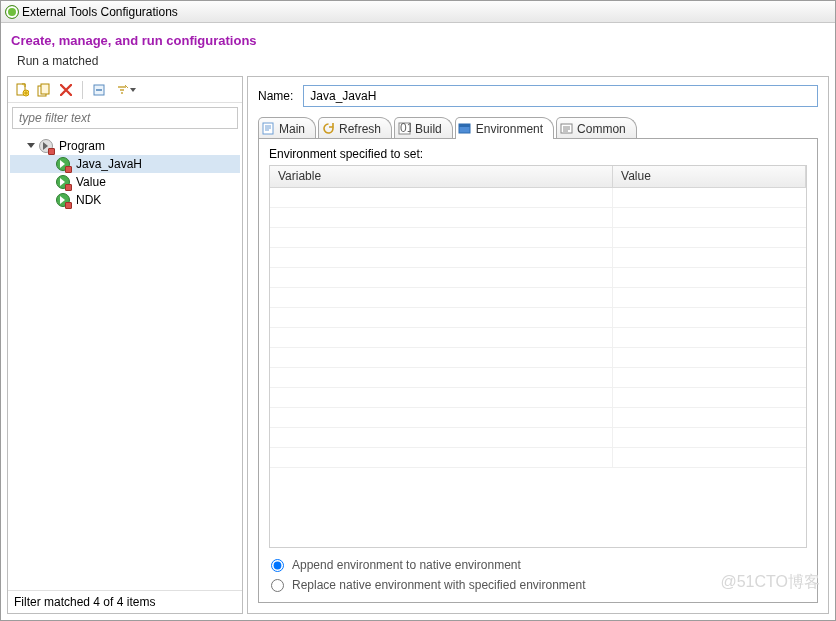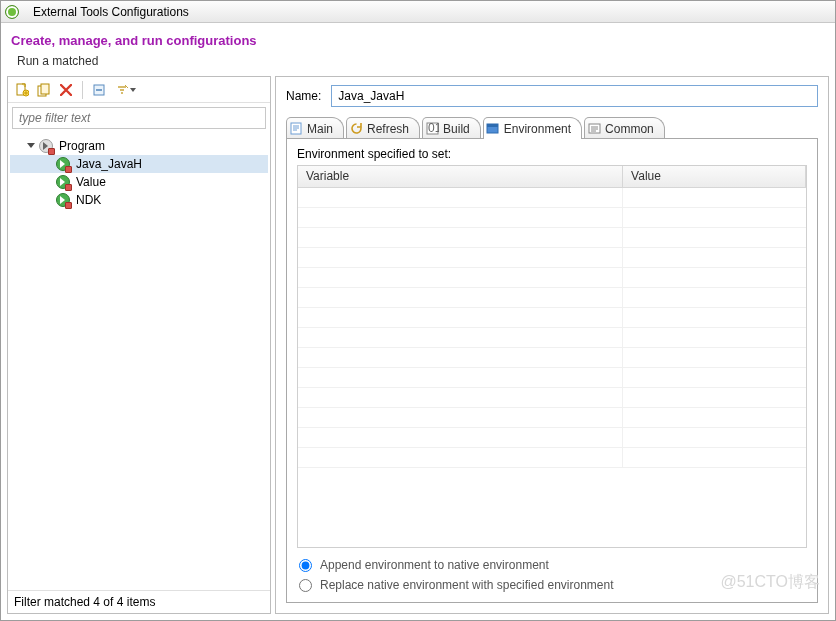--- a/index.html
+++ b/index.html
@@ -1,26 +1,26 @@
 <!DOCTYPE html>
 <html><head>
 <meta charset="utf-8">
 <style>
   * { box-sizing: border-box; font-family: "Segoe UI", Tahoma, sans-serif; font-size: 12px; }
   html, body { margin: 0; padding: 0; height: 100%; background: #f0f0f0; }
   .window       { width: 836px; height: 621px; background: #fff; border: 1px solid #9c9c9c; display: flex; flex-direction: column; }
-  .titlebar     { height: 22px; background: linear-gradient(#fdfdfd,#e8e8e8); border-bottom: 1px solid #c8c8c8; display: flex; align-items: center; padding: 0 4px; gap: 14px; }
+  .titlebar     { height: 22px; background: linear-gradient(#fdfdfd,#e8e8e8); border-bottom: 1px solid #c8c8c8; display: flex; align-items: center; padding: 0 4px; gap: 3px; }
   .titlebar-icon{ width:14px; height:14px; border-radius:50%; background:#6fbf3c; border:1px solid #4e8e28; box-shadow:inset 0 0 0 2px #fff; }
   .header       { padding: 10px 10px 8px 10px; }
   .header h1    { font-size: 13px; font-weight: bold; margin: 0 0 6px 0; color:#a21caf; }
   .header p     { margin: 0 0 0 6px; color:#333; }
   .body         { flex: 1; display: flex; gap: 4px; padding: 0 6px 6px 6px; overflow: hidden; }
 
   .pane         { border: 1px solid #bdbdbd; background:#fff; display:flex; flex-direction:column; }
-  .left-pane    { width: 264px; }
+  .left-pane    { width: 236px; }
   .right-pane   { flex: 1; }
 
   .toolbar      { height: 26px; border-bottom: 1px solid #e0e0e0; display:flex; align-items:center; padding: 0 4px; gap: 2px; }
   .tb-btn       { width:20px; height:20px; display:flex; align-items:center; justify-content:center; border:1px solid transparent; border-radius:2px; cursor:pointer; }
   .tb-sep       { width:1px; height:18px; background:#d0d0d0; margin:0 4px; }
   .drop-tri     { width:0; height:0; border-left:3px solid transparent; border-right:3px solid transparent; border-top:4px solid #555; margin-left:1px; }
 
   .filter-input { margin:4px; height:22px; border:1px solid #c8c8c8; padding:2px 6px; color:#888; font-style:italic; }
 
   .tree         { flex:1; padding: 4px 2px; overflow:auto; }

